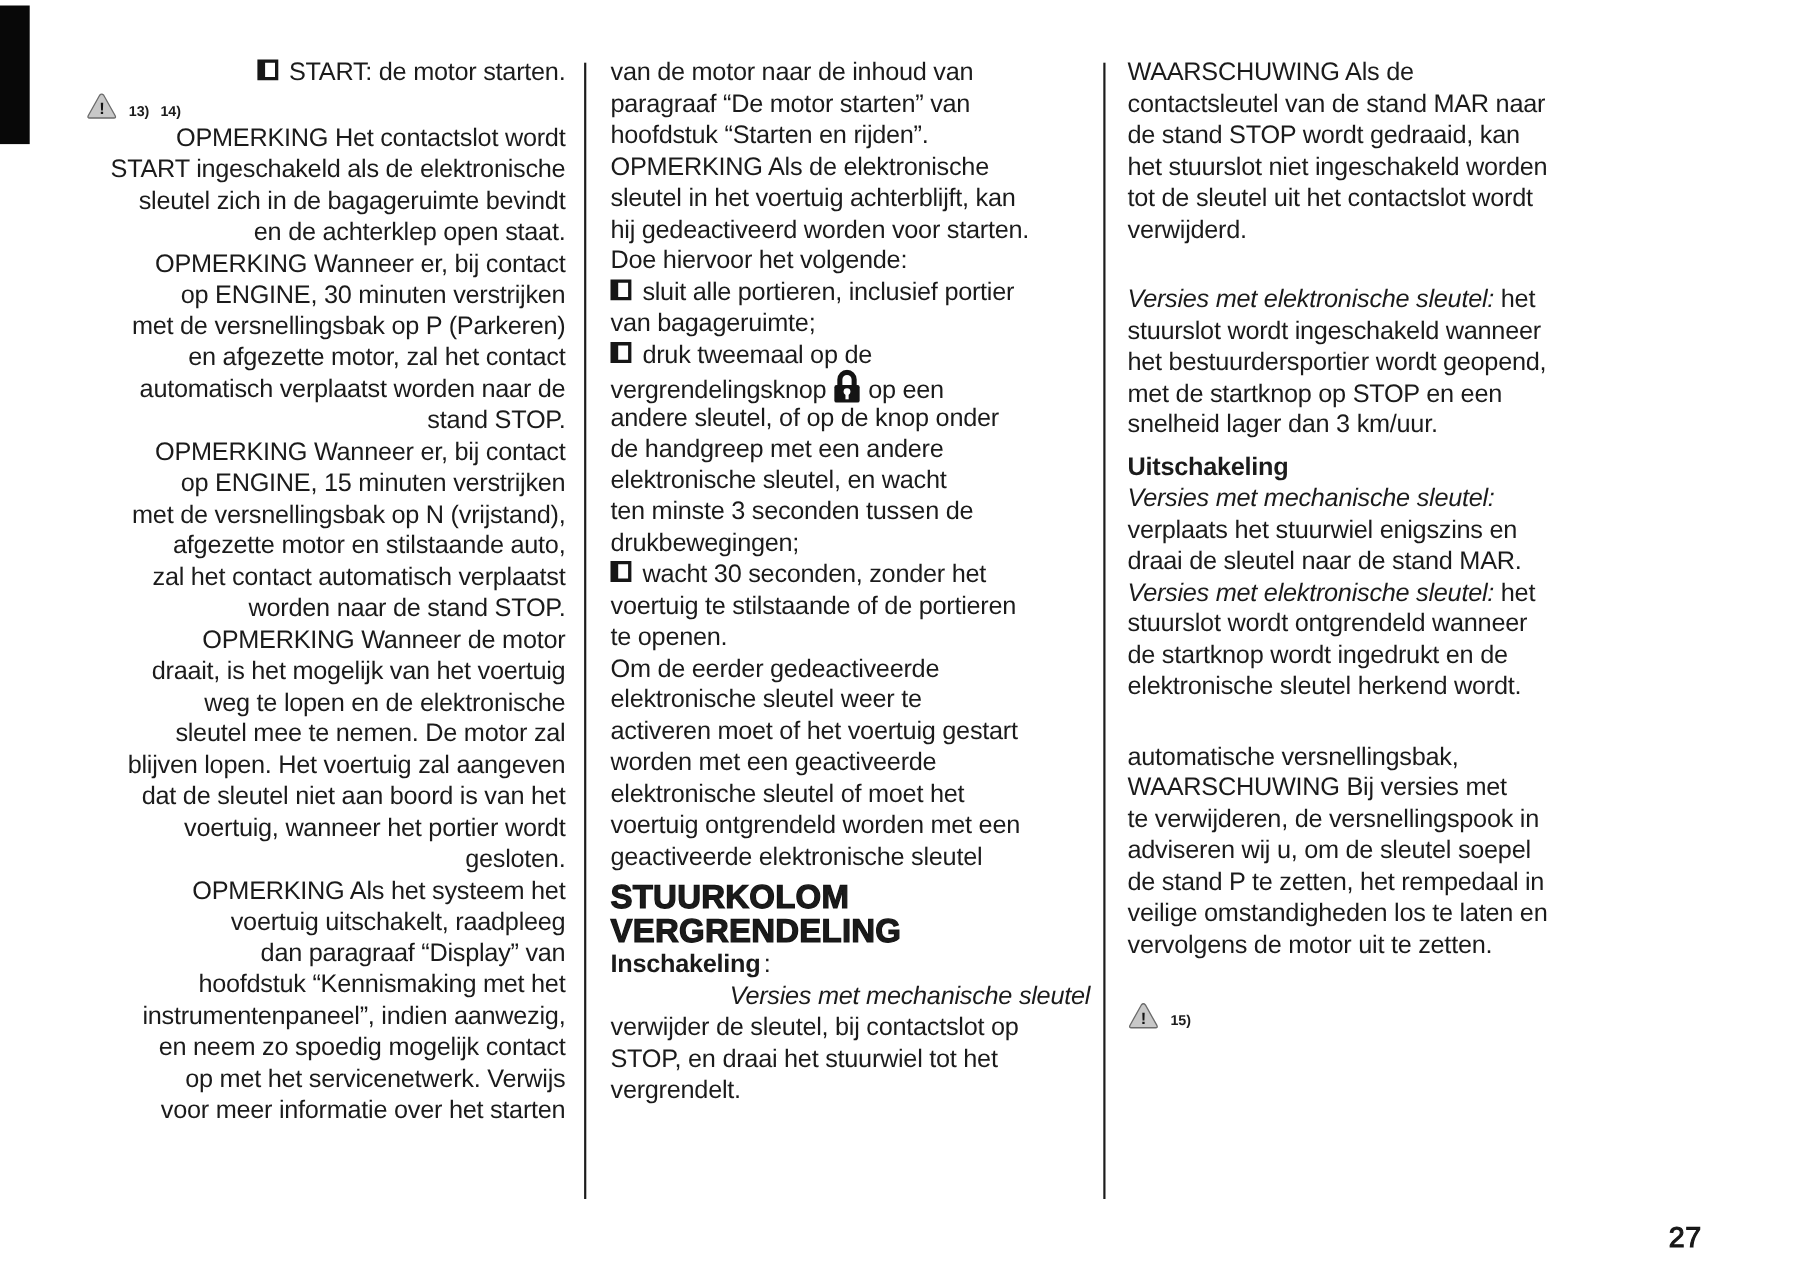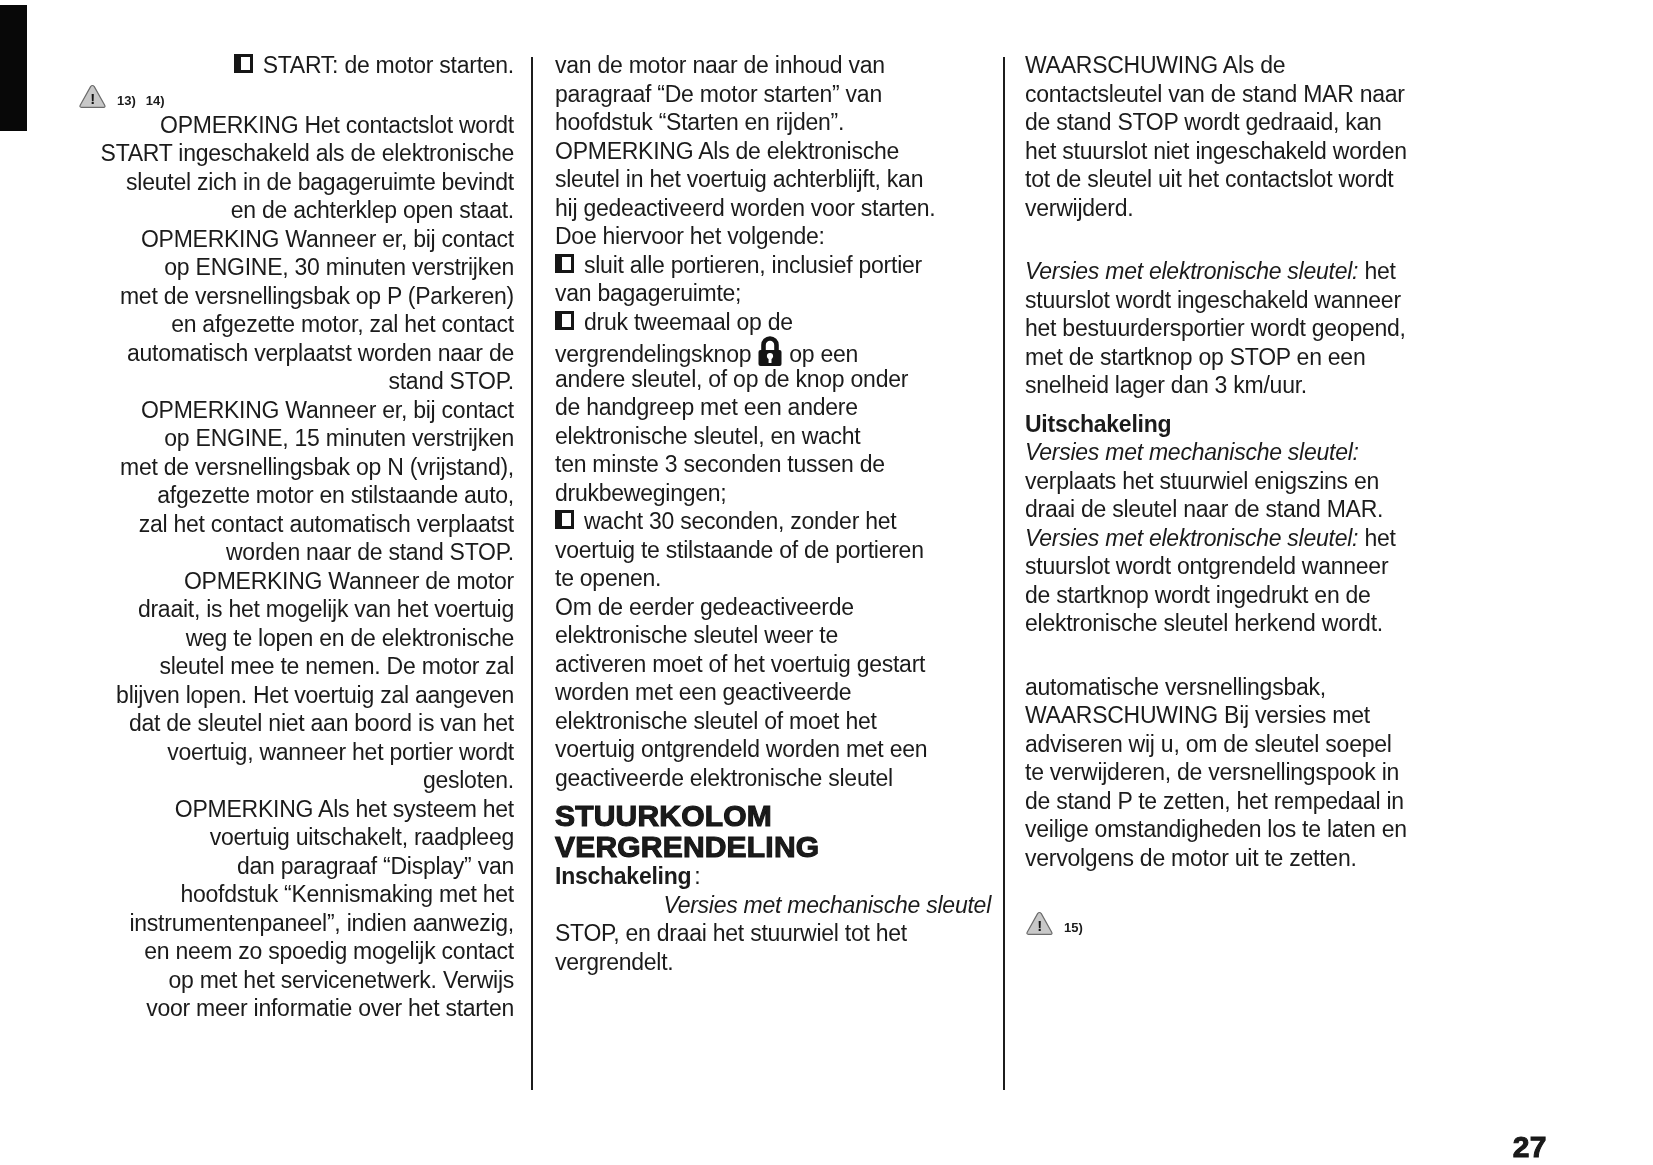--- a/index.html
+++ b/index.html
@@ -25,22 +25,22 @@
       -webkit-text-stroke:1.1px #141414;}
   .h2{font-weight:700;}
   .h2 .colon{font-weight:400;margin-left:3px;}
   .it{font-style:italic;text-align:right;}
   .sq{display:inline-block;width:9px;height:13px;border:3px solid #161616;border-left:7px solid #161616;
       margin-right:10px;vertical-align:0px;}
   .warn-row{display:flex;align-items:flex-end;height:31px;}
   .warn-row svg{margin-bottom:1px;}
   .fnote{font-size:13px;font-weight:700;letter-spacing:0;margin-left:10px;line-height:20px;}
   .lock{display:inline-block;vertical-align:-5px;margin:0 6px;}
-  .pageno{position:absolute;right:106px;top:1110px;font-size:30px;font-weight:700;
-          -webkit-text-stroke:1px #141414;letter-spacing:0.5px;margin-top:20px;}
+  .pageno{position:absolute;right:106px;top:1110px;font-size:26px;font-weight:400;
+          -webkit-text-stroke:1px #141414;letter-spacing:0.5px;}
 </style>
 </head>
 <body>
 
 <div class="page">
   <div class="chapter-tab"></div>
   <div class="vrule r1"></div>
   <div class="vrule r2"></div>
   <div class="col c1">
       <div class="line"><span class="sq"></span>START: de motor starten.</div>
@@ -115,20 +115,21 @@
       <div class="line">activeren moet of het voertuig gestart</div>
       <div class="line">worden met een geactiveerde</div>
       <div class="line">elektronische sleutel of moet het</div>
       <div class="line">voertuig ontgrendeld worden met een</div>
       <div class="line">geactiveerde elektronische sleutel</div>
       <div class="gap-s"></div>
       <div class="line h1">STUURKOLOM</div>
       <div class="line h1">VERGRENDELING</div>
       <div class="line h2">Inschakeling<span class="colon">:</span></div>
       <div class="line it">Versies met mechanische sleutel</div>
+      <div class="line">verwijder de sleutel, bij contactslot op</div>
       <div class="line">STOP, en draai het stuurwiel tot het</div>
       <div class="line">vergrendelt.</div>
     </div>
   <div class="col c3">
       <div class="line">WAARSCHUWING Als de</div>
       <div class="line">contactsleutel van de stand MAR naar</div>
       <div class="line">de stand STOP wordt gedraaid, kan</div>
       <div class="line">het stuurslot niet ingeschakeld worden</div>
       <div class="line">tot de sleutel uit het contactslot wordt</div>
       <div class="line">verwijderd.</div>
@@ -143,22 +144,22 @@
       <div class="line"><span class="it">Versies met mechanische sleutel:</span></div>
       <div class="line">verplaats het stuurwiel enigszins en</div>
       <div class="line">draai de sleutel naar de stand MAR.</div>
       <div class="line"><span class="it">Versies met elektronische sleutel:</span> het</div>
       <div class="line">stuurslot wordt ontgrendeld wanneer</div>
       <div class="line">de startknop wordt ingedrukt en de</div>
       <div class="line">elektronische sleutel herkend wordt.</div>
       <div class="gap-m"></div>
       <div class="line">automatische versnellingsbak,</div>
       <div class="line">WAARSCHUWING Bij versies met</div>
+      <div class="line">te verwijderen, de versnellingspook in</div>
       <div class="line">adviseren wij u, om de sleutel soepel</div>
-      <div class="line">te verwijderen, de versnellingspook in</div>
       <div class="line">de stand P te zetten, het rempedaal in</div>
       <div class="line">veilige omstandigheden los te laten en</div>
       <div class="line">vervolgens de motor uit te zetten.</div>
       <div class="gap-m"></div>
       <div class="warn-row">
         <svg width="29" height="26" viewBox="0 0 29 26">
           <path d="M12.6 2.6 L2.2 21.2 Q1.3 23.3 3.4 23.3 L25.6 23.3 Q27.7 23.3 26.7 21.2 L16.3 2.6 Q14.4 0.4 12.6 2.6 Z" fill="#c8c8c8" stroke="#6b6b6b" stroke-width="1.2"></path>
           <text x="14.5" y="20" font-size="15" font-weight="bold" fill="#141414" text-anchor="middle" font-family="Liberation Sans, sans-serif">!</text>
         </svg>
         <span class="fnote">15)</span>

